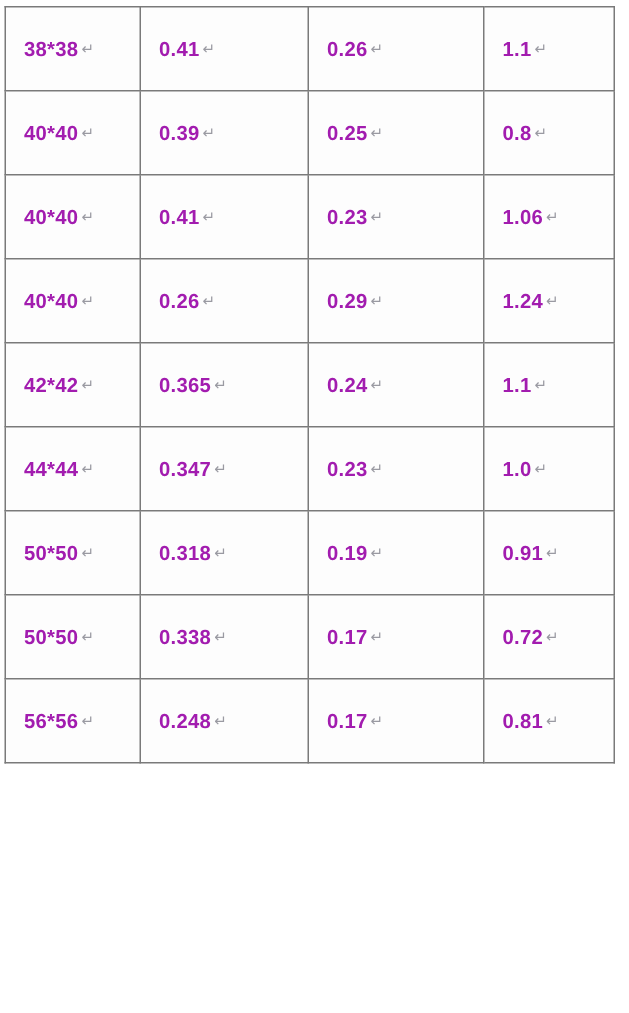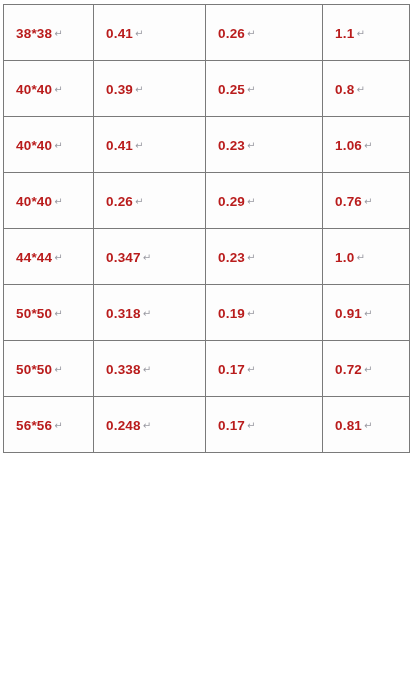--- a/index.html
+++ b/index.html
@@ -44,21 +44,21 @@
     height: 56px;
     padding: 0 0 0 12px;
     vertical-align: middle;
     box-sizing: border-box;
     background: #fdfdfd;
   }
 
   .cell-text {
     font-size: 13.5px;
     font-weight: bold;
-    color: #b91c1c;
+    color: #a21caf;
     letter-spacing: 0.2px;
     white-space: nowrap;
     display: inline;
   }
 
   
   .pilcrow {
     font-size: 10px;
     font-weight: normal;
     color: #9a9aa2;
@@ -97,21 +97,27 @@
         <tr>
           <td><span class="cell-text">40*40</span><span class="pilcrow">↵</span></td>
           <td><span class="cell-text">0.41</span><span class="pilcrow">↵</span></td>
           <td><span class="cell-text">0.23</span><span class="pilcrow">↵</span></td>
           <td><span class="cell-text">1.06</span><span class="pilcrow">↵</span></td>
         </tr>
         <tr>
           <td><span class="cell-text">40*40</span><span class="pilcrow">↵</span></td>
           <td><span class="cell-text">0.26</span><span class="pilcrow">↵</span></td>
           <td><span class="cell-text">0.29</span><span class="pilcrow">↵</span></td>
-          <td><span class="cell-text">0.76</span><span class="pilcrow">↵</span></td>
+          <td><span class="cell-text">1.24</span><span class="pilcrow">↵</span></td>
+        </tr>
+        <tr>
+          <td><span class="cell-text">42*42</span><span class="pilcrow">↵</span></td>
+          <td><span class="cell-text">0.365</span><span class="pilcrow">↵</span></td>
+          <td><span class="cell-text">0.24</span><span class="pilcrow">↵</span></td>
+          <td><span class="cell-text">1.1</span><span class="pilcrow">↵</span></td>
         </tr>
         <tr>
           <td><span class="cell-text">44*44</span><span class="pilcrow">↵</span></td>
           <td><span class="cell-text">0.347</span><span class="pilcrow">↵</span></td>
           <td><span class="cell-text">0.23</span><span class="pilcrow">↵</span></td>
           <td><span class="cell-text">1.0</span><span class="pilcrow">↵</span></td>
         </tr>
         <tr>
           <td><span class="cell-text">50*50</span><span class="pilcrow">↵</span></td>
           <td><span class="cell-text">0.318</span><span class="pilcrow">↵</span></td>

